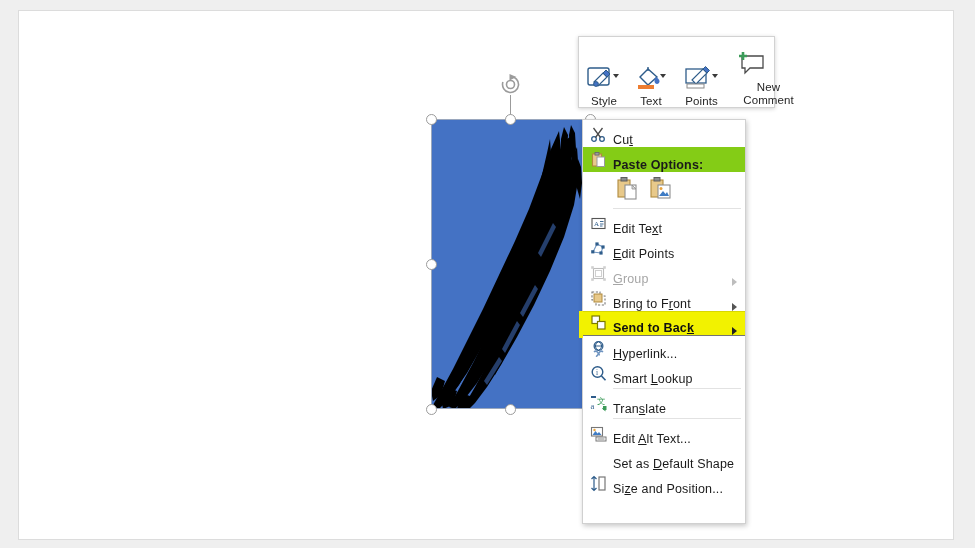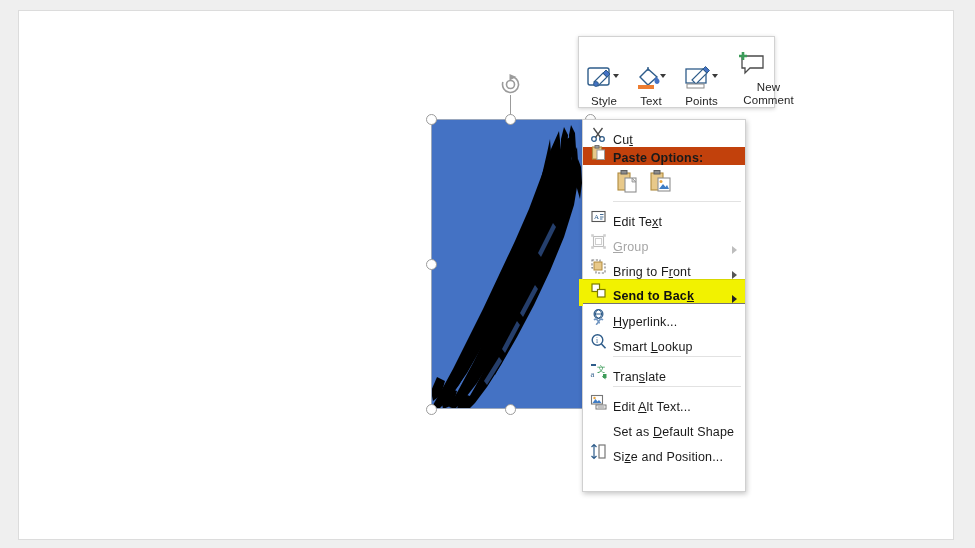--- a/index.html
+++ b/index.html
@@ -202,23 +202,23 @@
   }
   .ctx-row .arrow {
     width: 22px;
     min-width: 22px;
     display: flex;
     align-items: center;
     justify-content: center;
   }
   .ctx-row.disabled .lbl { color: #a6a6a6; }
   .ctx-row.paste-hdr {
-    background: #c2410c;
+    background: #84cc16;
     font-weight: bold;
-    height: 18px;
+    height: 25px;
   }
   .ctx-row.paste-hdr .lbl { font-weight: bold; color: #1a1a1a; }
   .ctx-row.highlight {
     background: #f2f200;
     border-top: 1px solid #d8d800;
     border-bottom: 1px solid #737373;
   }
   .ctx-row.highlight .lbl { font-weight: 600; color: #111; }
   .ctx-sep {
     height: 1px;
@@ -419,20 +419,33 @@
         <svg width="17" height="17" viewBox="0 0 17 17">
           <rect x="2" y="3.5" width="13" height="10" fill="#ffffff" stroke="#555" stroke-width="1.1"></rect>
           <text x="4" y="11" font-size="7" font-family="Liberation Serif, serif" fill="#2E5C8A">A</text>
           <path d="M10 6.5 H13.5 M10 9 H13.5 M10 11 H12.5" stroke="#2E5C8A" stroke-width="0.9"></path>
         </svg>
       </div>
       <div class="lbl">Edit Te<u class="ak">x</u>t</div>
       <div class="arrow"></div>
     </div>
 
+    <div class="ctx-row">
+      <div class="ico">
+        <svg width="17" height="17" viewBox="0 0 17 17">
+          <path d="M3 12 L7 4 L13 7 L11 13 Z" fill="none" stroke="#6f94c0" stroke-width="1.1"></path>
+          <rect x="1.2" y="10.2" width="3.2" height="3.2" fill="#2E5C8A"></rect>
+          <rect x="5.4" y="2.4" width="3.2" height="3.2" fill="#2E5C8A"></rect>
+          <rect x="11.4" y="5.4" width="3.2" height="3.2" fill="#2E5C8A"></rect>
+          <rect x="9.4" y="11.4" width="3.2" height="3.2" fill="#2E5C8A"></rect>
+        </svg>
+      </div>
+      <div class="lbl"><u class="ak">E</u>dit Points</div>
+      <div class="arrow"></div>
+    </div>
 
     <div class="ctx-row disabled">
       <div class="ico">
         <svg width="17" height="17" viewBox="0 0 17 17">
           <rect x="3.5" y="3.5" width="10" height="10" fill="none" stroke="#bdbdbd" stroke-width="1.1"></rect>
           <rect x="5.5" y="5.5" width="6" height="6" fill="none" stroke="#cfcfcf" stroke-width="1"></rect>
           <rect x="1.2" y="1.2" width="2.6" height="2.6" fill="#cfcfcf"></rect>
           <rect x="13.2" y="1.2" width="2.6" height="2.6" fill="#cfcfcf"></rect>
           <rect x="1.2" y="13.2" width="2.6" height="2.6" fill="#cfcfcf"></rect>
           <rect x="13.2" y="13.2" width="2.6" height="2.6" fill="#cfcfcf"></rect>

